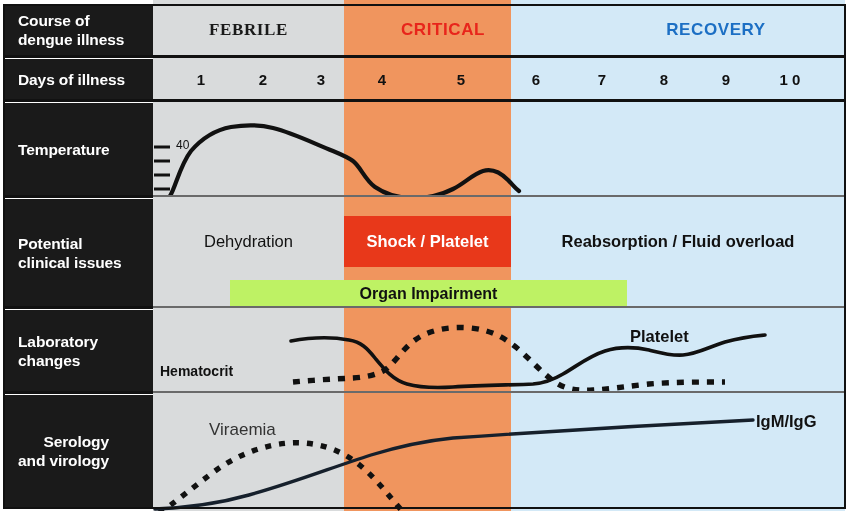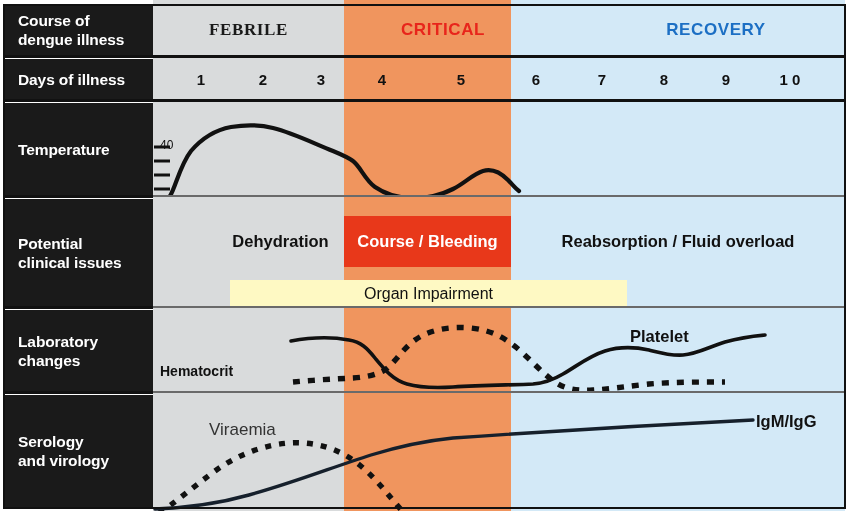--- a/index.html
+++ b/index.html
@@ -124,49 +124,48 @@
     align-items: center;
     justify-content: center;
   }
   .box-dehydration {
     position: absolute;
     left: 153px;
     top: 216px;
     width: 191px;
     height: 51px;
     color: #111111;
-    font-weight: bold;
+    font-weight: normal;
     font-size: 16.5px;
     display: flex;
     align-items: center;
     justify-content: center;
-    padding-left: 32px;
   }
   .box-reabsorption {
     position: absolute;
     left: 511px;
     top: 216px;
     width: 334px;
     height: 51px;
     color: #111111;
     font-weight: bold;
     font-size: 16.5px;
     display: flex;
     align-items: center;
     justify-content: center;
   }
   .box-organ {
     position: absolute;
     left: 230px;
     top: 280px;
     width: 397px;
     height: 27px;
-    background: #fef9c3;
-    color: #111111;
-    font-weight: normal;
+    background: #bef264;
+    color: #111111;
+    font-weight: bold;
     font-size: 16px;
     display: flex;
     align-items: center;
     justify-content: center;
   }
   .tick-label {
     position: absolute;
     font-size: 12px;
     color: #111111;
     font-weight: normal;
@@ -200,21 +199,21 @@
     <span style="white-space:pre-line;">Temperature</span>
   </div>
   <div class="label-cell" style="top:199px;height:107px;">
     <span style="white-space:pre-line;">Potential
 clinical issues</span>
   </div>
   <div class="label-cell" style="top:310px;height:81px;">
     <span style="white-space:pre-line;">Laboratory
 changes</span>
   </div>
-  <div class="label-cell" style="top:395px;height:112px;">
+  <div class="label-cell" style="top:395px;height:112px;text-align:right;">
     <span style="white-space:pre-line;">Serology
 and virology</span>
   </div>
 
   <div class="phase-label phase-febrile">FEBRILE</div>
   <div class="phase-label phase-critical">CRITICAL</div>
   <div class="phase-label phase-recovery">RECOVERY</div>
 
   <div class="day" style="left:184px;">1</div>
   <div class="day" style="left:246px;">2</div>
@@ -233,24 +232,24 @@
       <line x1="1" y1="58" x2="17" y2="58"></line>
       <line x1="1" y1="72" x2="17" y2="72"></line>
       <line x1="1" y1="86" x2="17" y2="86"></line>
     </g>
     <path d="M 17 93 C 22 86, 27 62, 38 48 C 50 34, 62 27, 78 24 C 96 21, 108 22, 120 25
              C 140 30, 160 40, 180 48 C 192 53, 196 55, 200 58
              C 207 63, 212 77, 222 84 C 232 91, 242 94, 256 95
              C 272 96, 288 92, 300 86 C 312 80, 320 71, 330 68
              C 340 65, 348 70, 355 77 C 360 82, 362 85, 366 88" fill="none" stroke="#111111" stroke-width="4.2" stroke-linecap="round"></path>
   </svg>
-  <div class="tick-label" style="left:160px;top:138px;">40</div>
+  <div class="tick-label" style="left:176px;top:138px;">40</div>
 
   <div class="box-dehydration">Dehydration</div>
-  <div class="box-shock">Course / Bleeding</div>
+  <div class="box-shock">Shock / Platelet</div>
   <div class="box-reabsorption">Reabsorption / Fluid overload</div>
   <div class="box-organ">Organ Impairment</div>
 
   <svg class="chart-svg" style="top:310px;" width="692" height="81" viewBox="0 0 692 81">
     <path d="M 138 31 C 160 27, 180 27, 196 30 C 208 32, 214 38, 222 48
              C 232 60, 240 70, 254 74 C 268 78, 284 78, 300 77
              C 330 75, 360 75, 380 74 C 392 73, 400 70, 410 64
              C 424 56, 436 46, 452 41 C 468 36, 482 37, 496 40
              C 508 43, 518 46, 530 45 C 544 44, 556 37, 572 32
              C 586 28, 600 26, 612 25" fill="none" stroke="#111111" stroke-width="3.6" stroke-linecap="round"></path>

